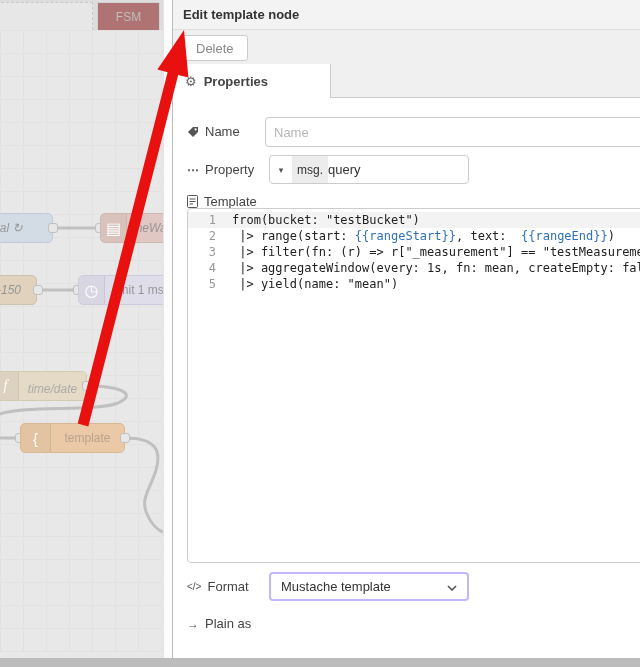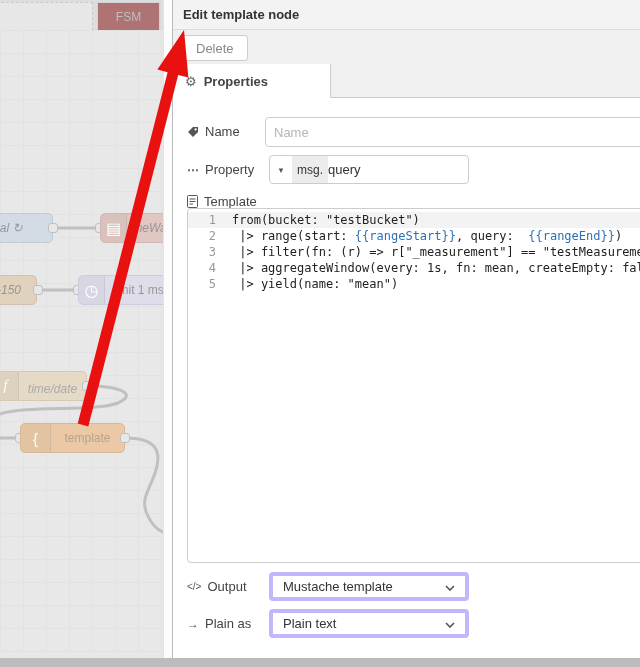--- a/index.html
+++ b/index.html
@@ -68,21 +68,21 @@
 
   #code-editor { position:absolute; left:14px; top:208px; right:-6px; height:355px; border:1px solid #ccc;
     border-radius:4px 0 0 4px; background:#fff; overflow:hidden; padding-top:3px;
     font-family:"DejaVu Sans Mono","Liberation Mono",monospace; font-size:12px; }
   .code-row { display:flex; height:16px; line-height:16px; white-space:pre; }
   .code-row.active { background:#f3f3f3; }
   .gutter { width:44px; flex:none; text-align:right; padding-right:16px; color:#999; }
   .code { color:#222; }
   .code .tok { color:#2e70b8; }
 
-  .selectbox { position:absolute; left:96px; width:200px; height:29px; border:4px solid #c4b5fd; border-radius:4px; background:#fff;
+  .selectbox { position:absolute; left:96px; width:200px; height:29px; border:2px solid #c4b5fd; border-radius:4px; background:#fff;
     display:flex; align-items:center; justify-content:space-between; padding:0 10px; font-size:13px; color:#333; }
   .chev { color:#555; }
 
   #footer-bar { position:absolute; left:0; top:658px; width:640px; height:9px; background:#bcbcbc; z-index:60; }
 </style>
 </head>
 <body>
 
 <div id="page">
 
@@ -179,52 +179,44 @@
         <svg width="11" height="13" viewBox="0 0 11 13">
             <rect x="0.5" y="0.5" width="10" height="12" rx="1" fill="none" stroke="#555"></rect>
             <path d="M2.5 4 H8.5 M2.5 6.5 H8.5 M2.5 9 H6" stroke="#555" stroke-width="1" fill="none"></path>
           </svg>
       </span>
       <span>Template</span>
     </div>
     <div id="code-editor">
       <div id="code-lines">
           <div class="code-row active"><span class="gutter">1</span><span class="code"><span>from(bucket: "testBucket")</span></span></div>
-          <div class="code-row"><span class="gutter">2</span><span class="code"><span> |&gt; range(start: </span><span class="tok">{{rangeStart}}</span><span>, query:  </span><span class="tok">{{rangeEnd}}</span><span>)</span></span></div>
+          <div class="code-row"><span class="gutter">2</span><span class="code"><span> |&gt; range(start: </span><span class="tok">{{rangeStart}}</span><span>, text:  </span><span class="tok">{{rangeEnd}}</span><span>)</span></span></div>
           <div class="code-row"><span class="gutter">3</span><span class="code"><span> |&gt; filter(fn: (r) =&gt; r["_measurement"] == "testMeasurement")</span></span></div>
           <div class="code-row"><span class="gutter">4</span><span class="code"><span> |&gt; aggregateWindow(every: 1s, fn: mean, createEmpty: false)</span></span></div>
           <div class="code-row"><span class="gutter">5</span><span class="code"><span> |&gt; yield(name: "mean")</span></span></div>
         </div>
     </div>
 
     <div class="fld-label" style="top:579px">
       <span class="fld-icon" style="font-size:10px;">&lt;/&gt;</span>
-      <span>Output</span>
+      <span>Format</span>
     </div>
     <div class="selectbox" style="top:572px">
       <span>Mustache template</span>
       <span class="chev">
         <svg width="10" height="6" viewBox="0 0 10 6">
             <path d="M1 1 L5 5 L9 1" stroke="#555" stroke-width="1.6" fill="none"></path>
           </svg>
       </span>
     </div>
 
     <div class="fld-label" style="top:616px">
       <span class="fld-icon">→</span>
       <span>Plain as</span>
     </div>
-    <div class="selectbox" style="top:609px">
-      <span>Plain text</span>
-      <span class="chev">
-        <svg width="10" height="6" viewBox="0 0 10 6">
-            <path d="M1 1 L5 5 L9 1" stroke="#555" stroke-width="1.6" fill="none"></path>
-          </svg>
-      </span>
-    </div>
   </div>
 
   <svg id="arrow-svg">
     <polygon points="184,30 188.4,77.6 178.2,75.0 88.3,426.4 77.7,423.6 167.6,72.2 157.4,69.6" fill="#e8110f"></polygon>
   </svg>
 
   <div id="footer-bar"></div>
 </div>
 
 </body></html>

